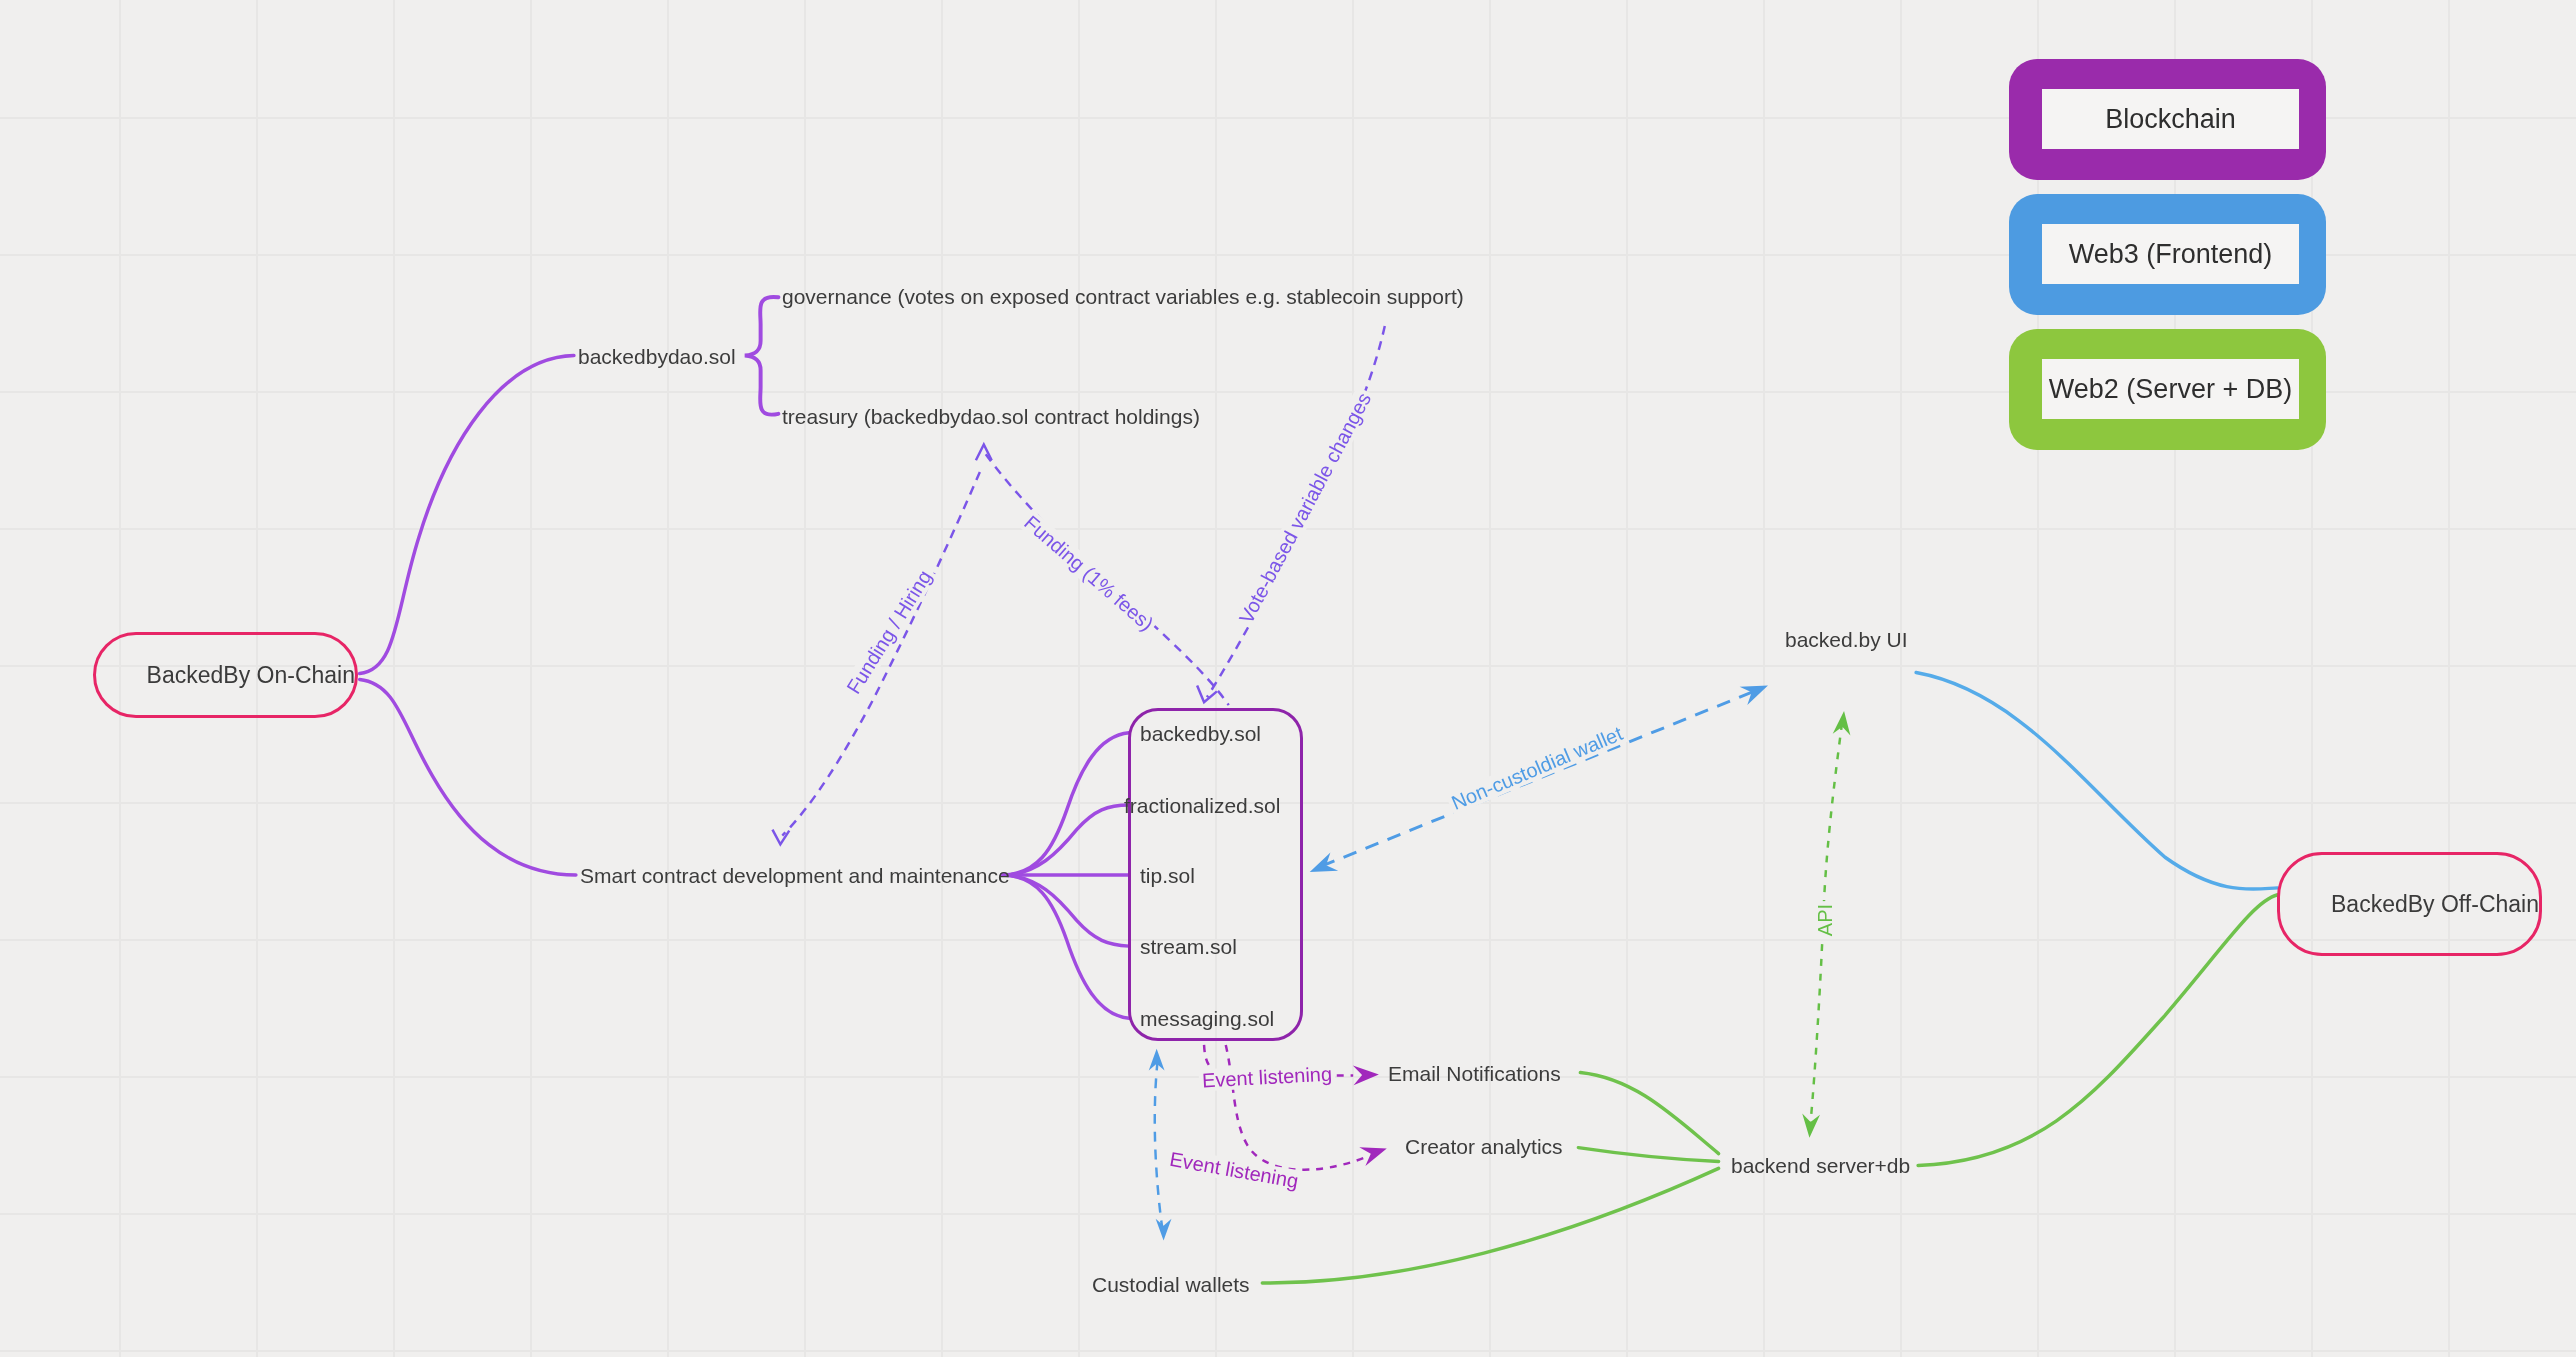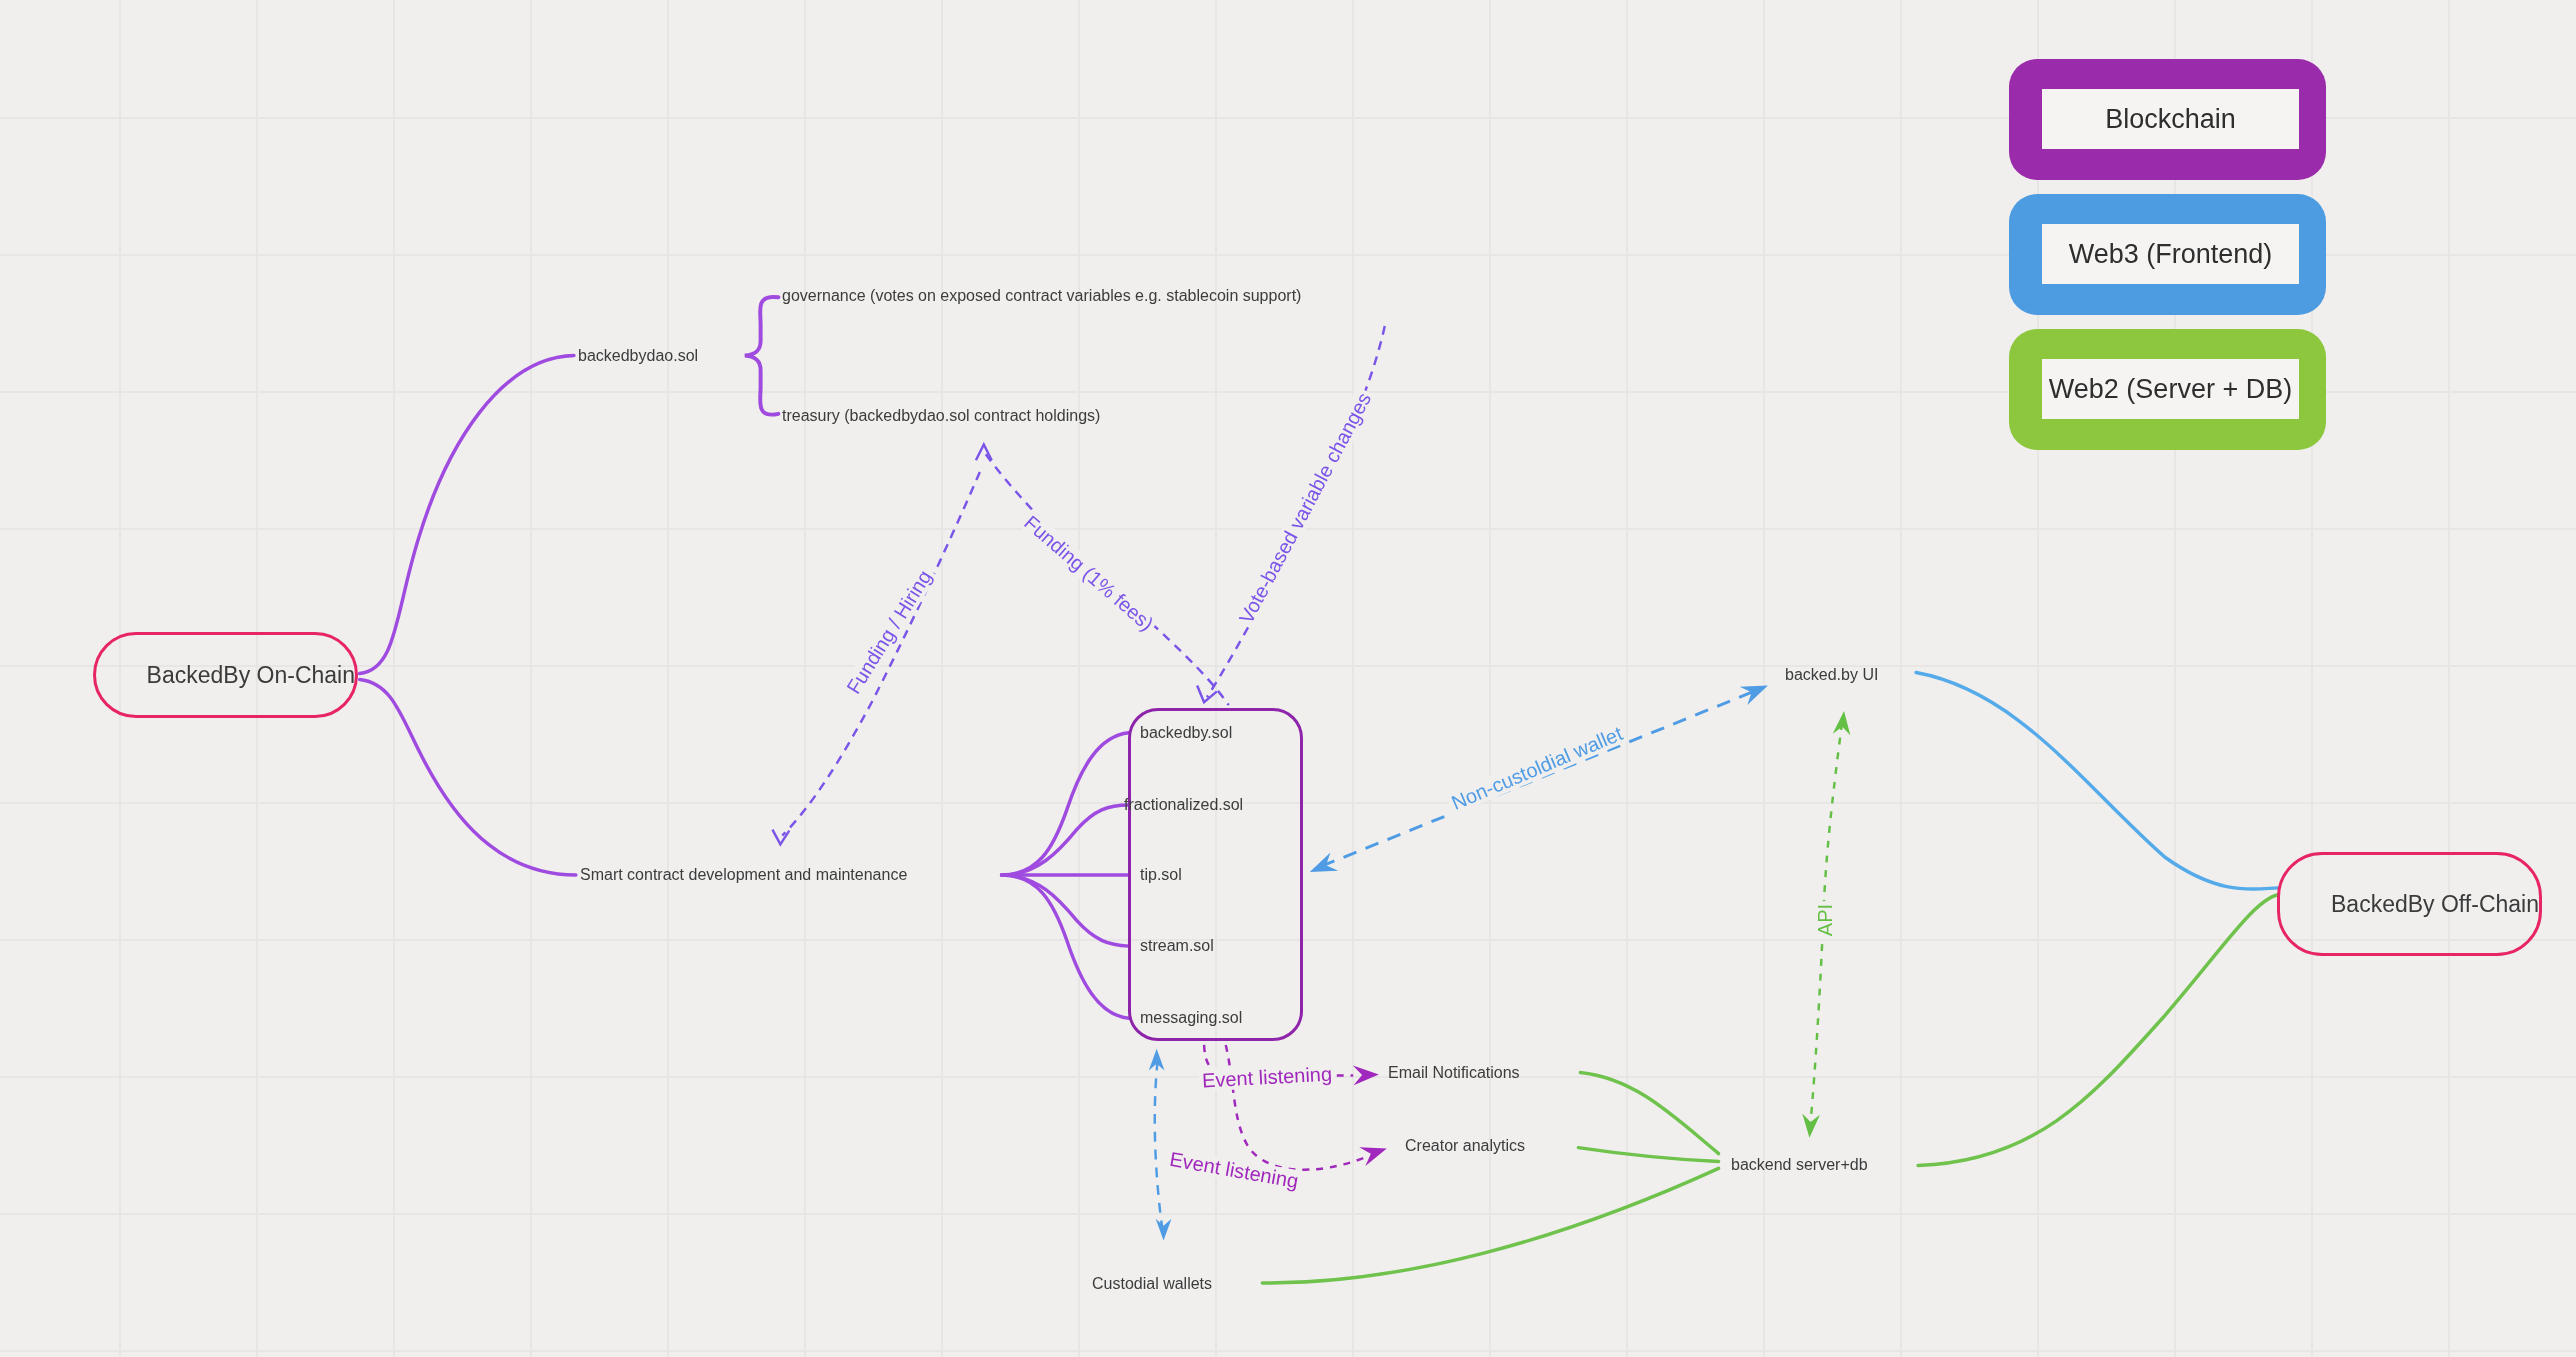--- a/index.html
+++ b/index.html
@@ -11,21 +11,21 @@
     background-color:#f0efee;
     background-image:
       linear-gradient(to bottom, #e7e6e5 2px, transparent 2px),
       linear-gradient(to right, #e7e6e5 2px, transparent 2px);
     background-size:137px 137px;
     background-position:119px 117px;
   }
   svg.edges{position:absolute;left:0;top:0;pointer-events:none;}
   .lbl{
     position:absolute;
-    font-size:16px;color:#3c3c3c;
+    font-size:21px;color:#3c3c3c;
     white-space:nowrap;line-height:1;
     transform:translateY(-50%);
   }
   .pill{
     position:absolute;
     border:3.5px solid #e72566;border-radius:45px;
     display:flex;align-items:center;justify-content:flex-end;
     font-size:23px;color:#3b3b3b;white-space:nowrap;
     background:transparent;box-sizing:border-box;
   }
@@ -145,21 +145,21 @@
 
   <div class="lbl" style="left:580px;top:875px;">Smart contract development and maintenance</div>
 
   <div class="cbox" style="left:1128px;top:708px;width:175px;height:333px;"></div>
   <div class="lbl" style="left:1140px;top:733px;">backedby.sol</div>
   <div class="lbl" style="left:1124px;top:805px;">fractionalized.sol</div>
   <div class="lbl" style="left:1140px;top:875px;">tip.sol</div>
   <div class="lbl" style="left:1140px;top:946px;">stream.sol</div>
   <div class="lbl" style="left:1140px;top:1018px;">messaging.sol</div>
 
-  <div class="lbl" style="left:1785px;top:675px;">backed.by UI</div>
+  <div class="lbl" style="left:1785px;top:639px;">backed.by UI</div>
 
   <div class="lbl" style="left:1731px;top:1165px;">backend server+db</div>
 
   <div class="lbl" style="left:1388px;top:1073px;">Email Notifications</div>
 
   <div class="lbl" style="left:1405px;top:1146px;">Creator analytics</div>
 
   <div class="lbl" style="left:1092px;top:1284px;">Custodial wallets</div>
 
   <div class="elbl" style="left:889px;top:632px;--r:-58deg;color:#7b55e8;">Funding / Hiring</div>

